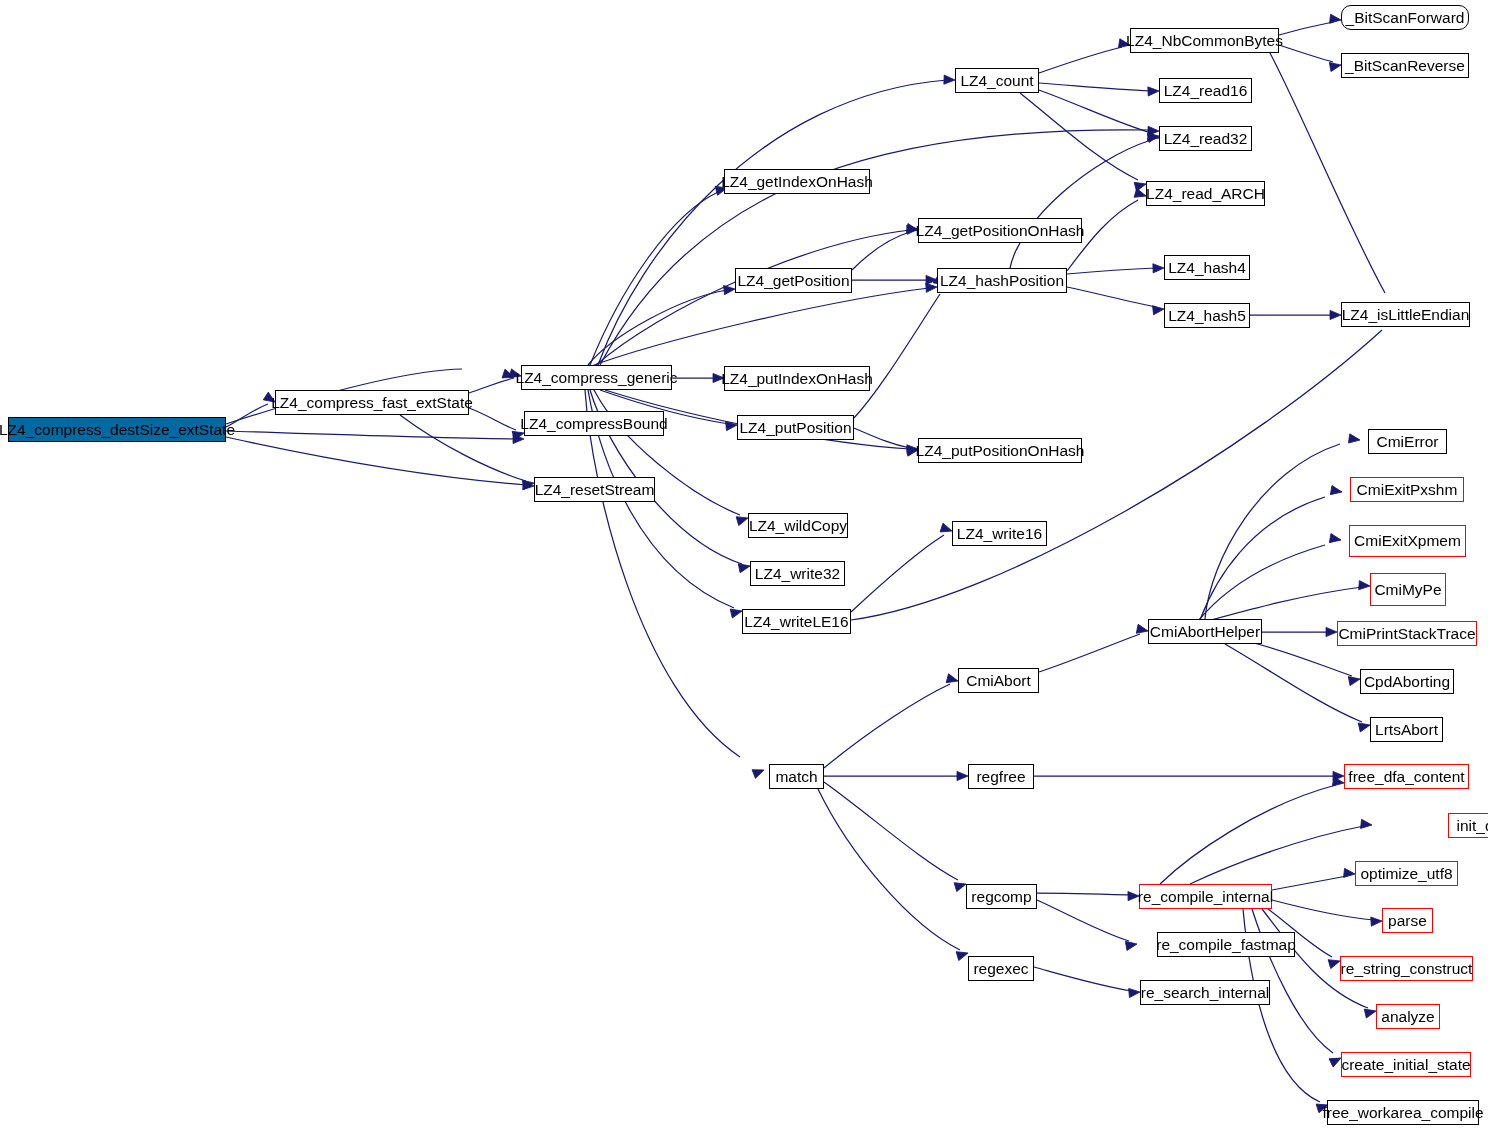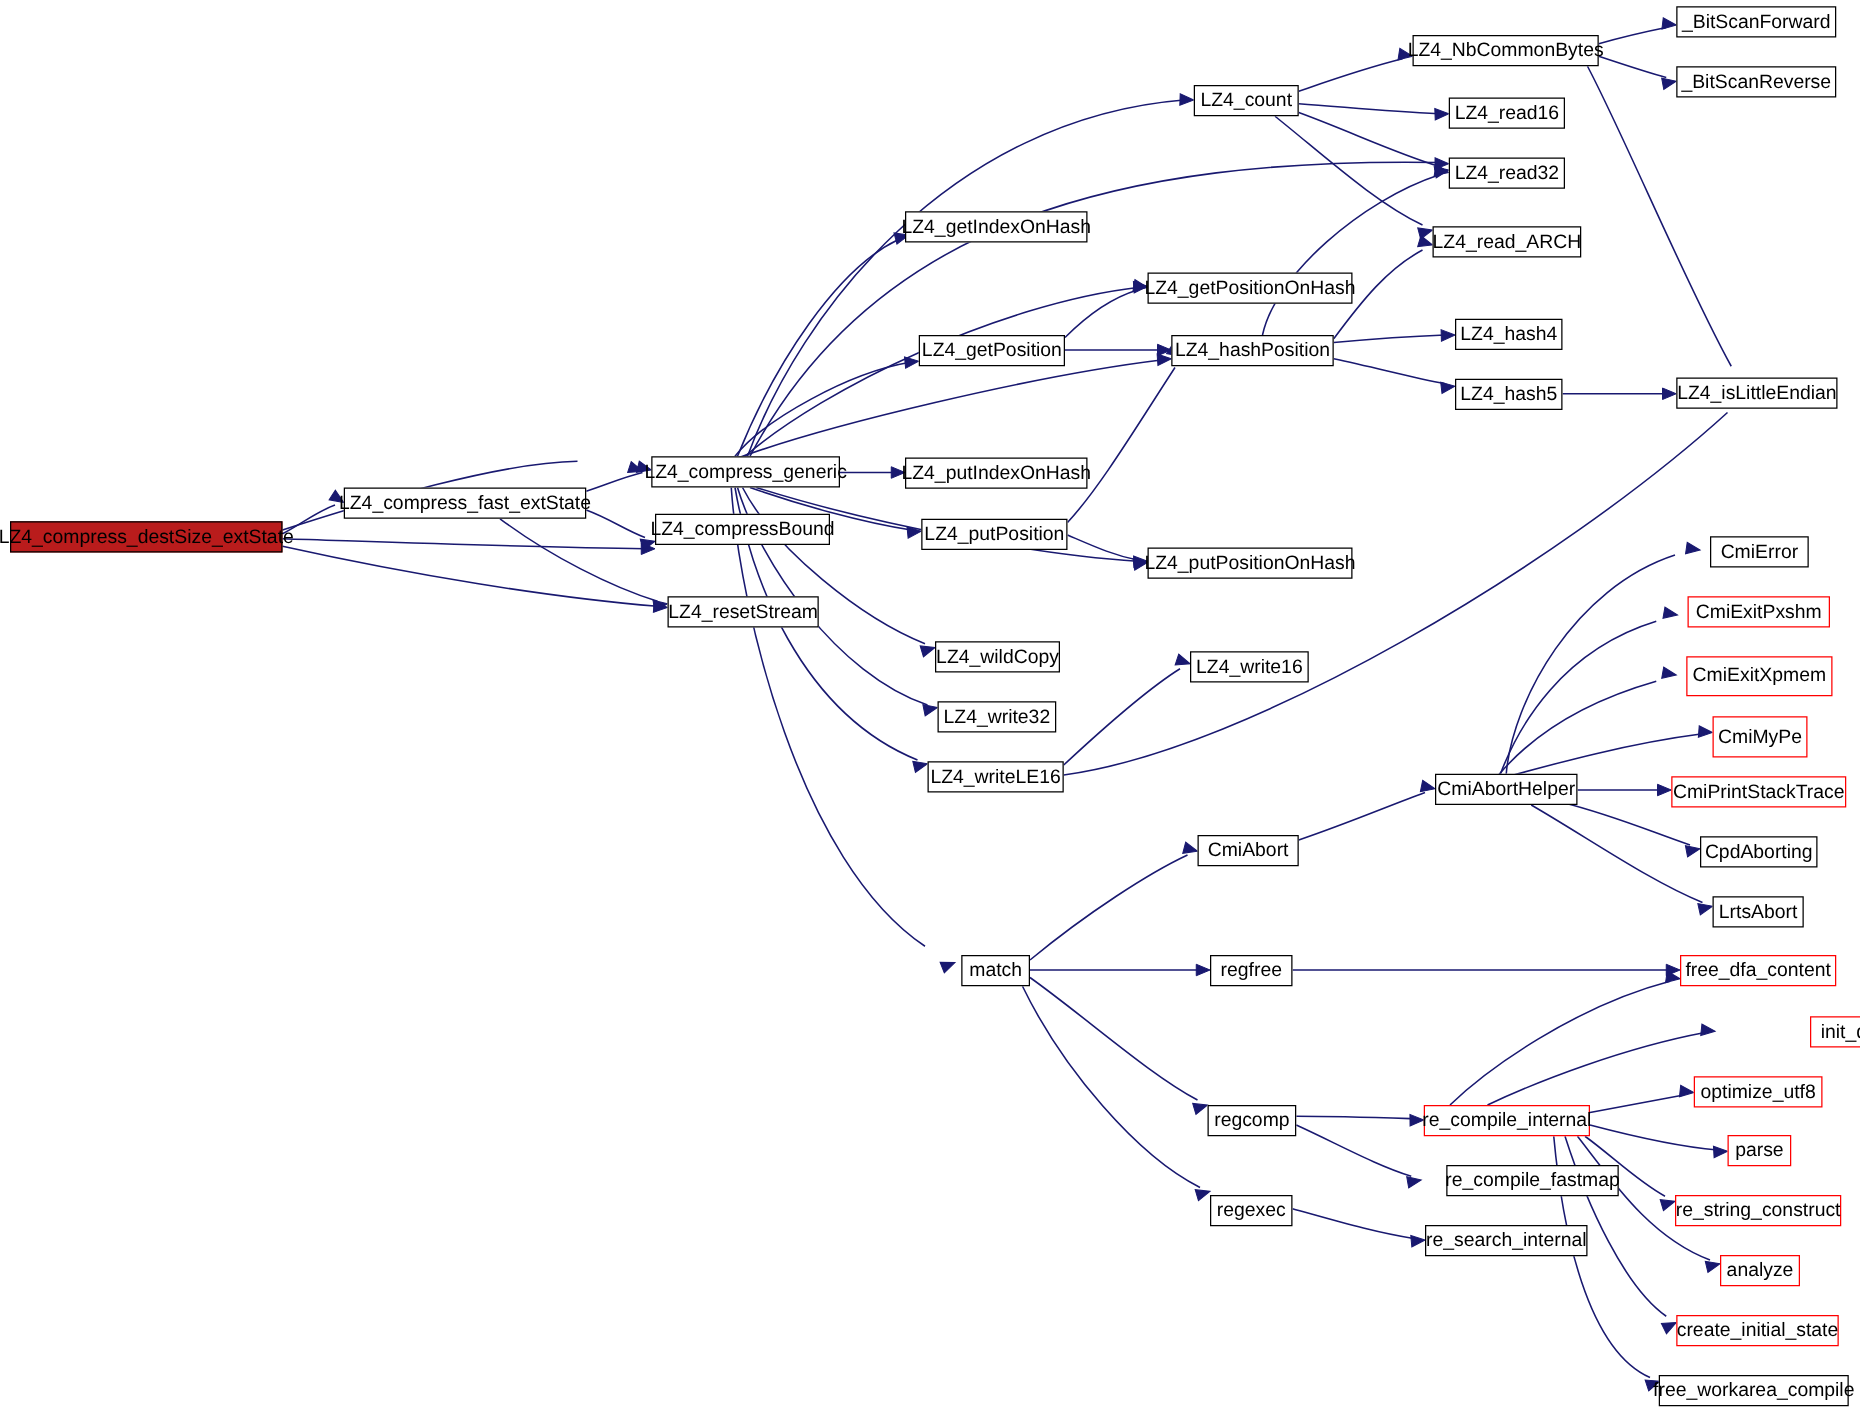--- a/index.html
+++ b/index.html
@@ -20,21 +20,21 @@
     font-size:15.5px;
     line-height:1;
     display:flex;
     align-items:center;
     justify-content:center;
     white-space:nowrap;
     letter-spacing:0px;
     z-index:5;
   }
   .node.red{border-color:#ff0000;}
-  .node.current{background:#b91c1c;border-color:#000000;}
+  .node.current{background:#0369a1;border-color:#000000;}
 </style>
 </head>
 <body>
 
 <div id="canvas">
   <svg id="edges" xmlns="http://www.w3.org/2000/svg">
       <path d="M226,427 C240,420 252,410 268,404" fill="none" stroke="#191970" stroke-width="1.25"></path>
       <path d="M275,402 L264,397.4 L264,406.6 Z" fill="#191970" stroke="#191970" stroke-width="0.8" transform="rotate(33 275 402)"></path>
       <path d="M226,424 C300,400 400,370 462,369" fill="none" stroke="#191970" stroke-width="1.25"></path>
       <path d="M514,377 L503,372.4 L503,381.6 Z" fill="#191970" stroke="#191970" stroke-width="0.8" transform="rotate(18.150000000000002 514 377)"></path>
@@ -160,21 +160,21 @@
       <path d="M1328,1105 L1317,1100.4 L1317,1109.6 Z" fill="#191970" stroke="#191970" stroke-width="0.8" transform="rotate(-18.150000000000002 1328 1105)"></path>
     </svg>
   <div id="nodes">
       <div class="node current" style="left: 8px; top: 417px; width: 218px; height: 25px;">LZ4_compress_destSize_extState</div>
       <div class="node" style="left: 275px; top: 390px; width: 194px; height: 25px;">LZ4_compress_fast_extState</div>
       <div class="node" style="left: 521px; top: 365px; width: 151px; height: 25px;">LZ4_compress_generic</div>
       <div class="node" style="left: 524px; top: 411px; width: 140px; height: 25px;">LZ4_compressBound</div>
       <div class="node" style="left: 534px; top: 477px; width: 121px; height: 25px;">LZ4_resetStream</div>
       <div class="node" style="left: 955px; top: 68px; width: 84px; height: 25px;">LZ4_count</div>
       <div class="node" style="left: 1130px; top: 28px; width: 149px; height: 25px;">LZ4_NbCommonBytes</div>
-      <div class="node" style="left: 1341px; top: 5px; width: 128px; height: 25px;">_BitScanForward</div>
+      <div class="node" style="left: 1341px; top: 5px; width: 128px; height: 25px; border-radius: 10px;">_BitScanForward</div>
       <div class="node" style="left: 1341px; top: 53px; width: 128px; height: 25px;">_BitScanReverse</div>
       <div class="node" style="left: 1159px; top: 78px; width: 93px; height: 25px;">LZ4_read16</div>
       <div class="node" style="left: 1159px; top: 126px; width: 93px; height: 25px;">LZ4_read32</div>
       <div class="node" style="left: 1146px; top: 181px; width: 119px; height: 25px;">LZ4_read_ARCH</div>
       <div class="node" style="left: 724px; top: 169px; width: 146px; height: 25px;">LZ4_getIndexOnHash</div>
       <div class="node" style="left: 918px; top: 218px; width: 164px; height: 25px;">LZ4_getPositionOnHash</div>
       <div class="node" style="left: 735px; top: 268px; width: 117px; height: 25px;">LZ4_getPosition</div>
       <div class="node" style="left: 937px; top: 268px; width: 130px; height: 25px;">LZ4_hashPosition</div>
       <div class="node" style="left: 1164px; top: 255px; width: 86px; height: 25px;">LZ4_hash4</div>
       <div class="node" style="left: 1164px; top: 303px; width: 86px; height: 25px;">LZ4_hash5</div>

